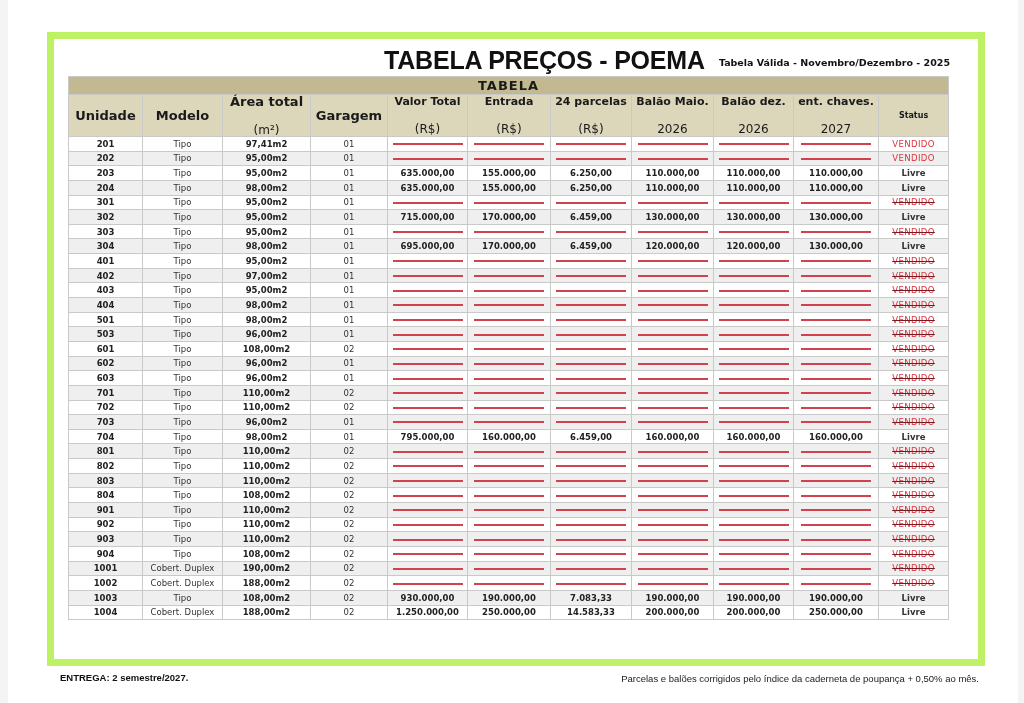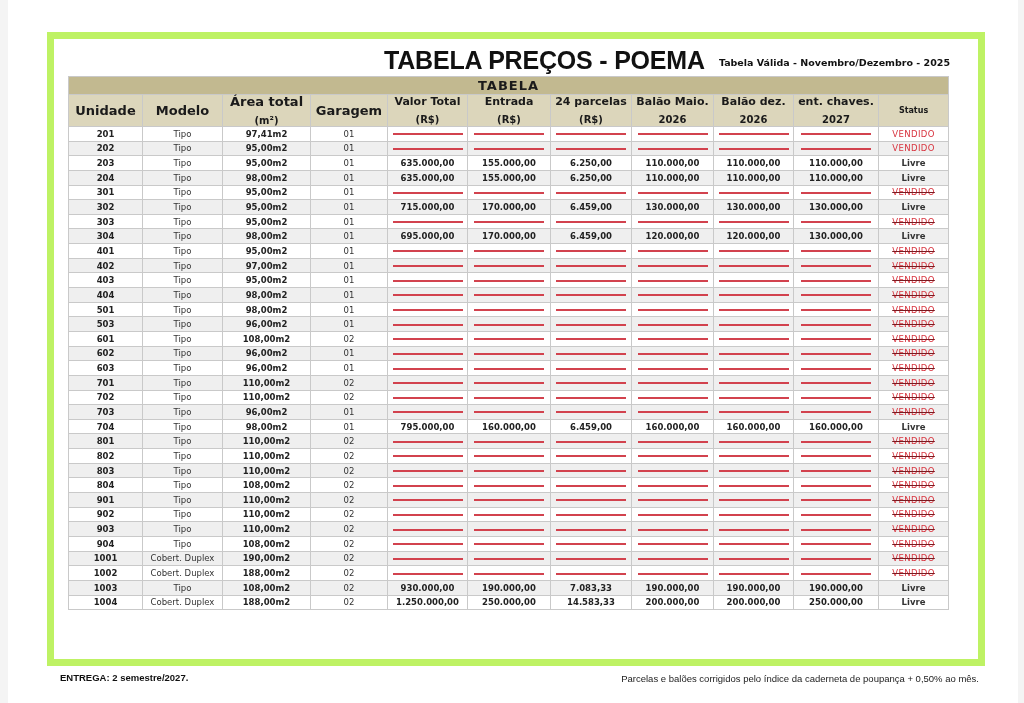--- a/index.html
+++ b/index.html
@@ -26,21 +26,21 @@
   table.price {
     position: absolute; left: 14px; top: 37px; width: 820px;
     border-collapse: collapse; table-layout: fixed;
   }
   table.price th, table.price td { border: 1px solid #c9c9c9; padding: 0; text-align: center; }
   .band th { background: #c2b990; height: 17px; font-size: 13px; font-weight: bold; color: #1a1a1a; letter-spacing: 1px; border-color: #c2b990; }
   .heads th { background: #dcd6bb; height: 20px; color: #1a1a1a; font-weight: bold; line-height: 1; vertical-align: middle; border-color: #e8e3cf; }
   .heads th.big { font-size: 13px; }
   .heads th.mid { font-size: 11px; }
   .heads th.small { font-size: 8px; }
-  .heads .sub { display: block; font-size: 10px; font-weight: bold; margin-top: 8px; }
+  .heads .sub { display: block; font-size: 12px; font-weight: normal; margin-top: 16px; }
   tbody td { height: 13.65px; font-size: 8.5px; color: #222; font-weight: bold; }
   tbody td.model { font-weight: normal; color: #333; }
   tbody td.gar { font-weight: normal; color: #333; }
   tbody td.num { font-weight: bold; }
   tbody tr:nth-child(even) td { background: #efefef; }
   tbody tr:nth-child(odd) td { background: #ffffff; }
   .dash { display: inline-block; width: 70px; height: 2px; background: #d2424e; vertical-align: middle; }
   .status-sold { color: #d8343f; font-weight: normal; font-size: 8.5px; letter-spacing: 0.4px; }
   .status-sold.struck { text-decoration: line-through; text-decoration-color: #7a1a20; }
   .status-free { color: #333; font-weight: bold; font-size: 8.5px; margin-top: 24px; }

